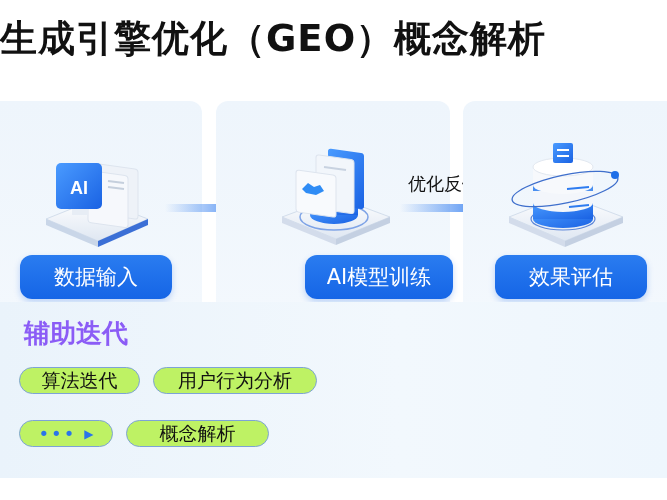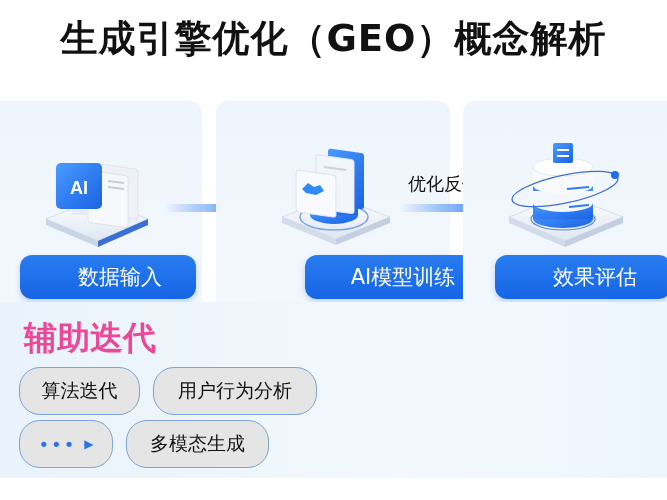--- a/index.html
+++ b/index.html
@@ -2,56 +2,55 @@
 <html><head>
 <meta charset="utf-8">
 <style>
   html, body { margin: 0; padding: 0; }
   body {
     width: 667px; height: 500px; overflow: hidden; position: relative;
     background: #ffffff;
     font-family: "DejaVu Sans", "Liberation Sans", sans-serif;
   }
   .title {
-    position: absolute; left: 0; top: 14px; width: 667px; text-align: center;
+    position: absolute; left: 0; top: 14px; width: 667px; text-align: left;
     font-size: 37px; font-weight: bold; color: #111; letter-spacing: 1px;
   }
   .card {
     position: absolute; top: 101px; height: 212px;
     background: linear-gradient(180deg, #eef5fc 0%, #f3f8fd 100%);
     border-radius: 12px;
   }
   .card.c1 { left: 0; width: 202px; border-radius: 0 12px 12px 0; }
   .card.c2 { left: 216px; width: 234px; }
   .card.c3 { left: 463px; width: 204px; border-radius: 12px 0 0 12px; }
   .label-btn {
     position: absolute; height: 44px; border-radius: 12px;
     background: linear-gradient(180deg, #2a7cf0 0%, #1565e6 100%);
     color: #fff; font-size: 21px; display: flex; align-items: center; justify-content: center;
     box-shadow: 0 3px 6px rgba(21,101,230,0.25);
-    padding-left: 24px;
   }
   .arrow {
     position: absolute; height: 8px;
     background: linear-gradient(90deg, rgba(44,120,240,0.0) 0%, #2a78ef 100%);
   }
   .arrow::after {
     content: ""; position: absolute; right: -14px; top: -7px;
     border-left: 16px solid #1f6fe8; border-top: 11px solid transparent; border-bottom: 11px solid transparent;
   }
   .feedback-label { position: absolute; font-size: 18px; color: #111; }
   .bottom-panel {
     position: absolute; left: 0; top: 302px; width: 667px; height: 176px;
     background: linear-gradient(90deg, #eaf3fb 0%, #f2f8fd 60%, #eef6fd 100%);
   }
   .section-title {
-    position: absolute; left: 24px; top: 316px; font-size: 33px; font-weight: bold; color: #ec4899;
+    position: absolute; left: 24px; top: 316px; font-size: 26px; font-weight: bold; color: #8b5cf6;
   }
   .pill {
-    position: absolute; height: 48px; border-radius: 21px; background: #e5e5e5;
+    position: absolute; height: 27px; border-radius: 21px; background: #bef264;
     border: 1.5px solid #7ea3d6; box-sizing: border-box;
     display: flex; align-items: center; justify-content: center;
     font-size: 19px; color: #111;
   }
   .dots { color: #2a74ea; font-size: 18px; letter-spacing: 2px; }
   .dots-play { color: #2a74ea; font-size: 12px; margin-left: 8px; }
   .illus { position: absolute; }
 </style>
 </head>
 <body>
@@ -154,13 +153,13 @@
 
 <div class="bottom-panel"></div>
 <div class="section-title">辅助迭代</div>
 
 <div class="pill" style="left:19px;top:367px;width:121px;">算法迭代</div>
 <div class="pill" style="left:153px;top:367px;width:164px;">用户行为分析</div>
 <div class="pill" style="left:19px;top:420px;width:94px;">
   <span class="dots">•••</span>
   <span class="dots-play">▶</span>
 </div>
-<div class="pill" style="left:126px;top:420px;width:143px;">多模态生成</div>
+<div class="pill" style="left:126px;top:420px;width:143px;">概念解析</div>
 
 </body></html>

